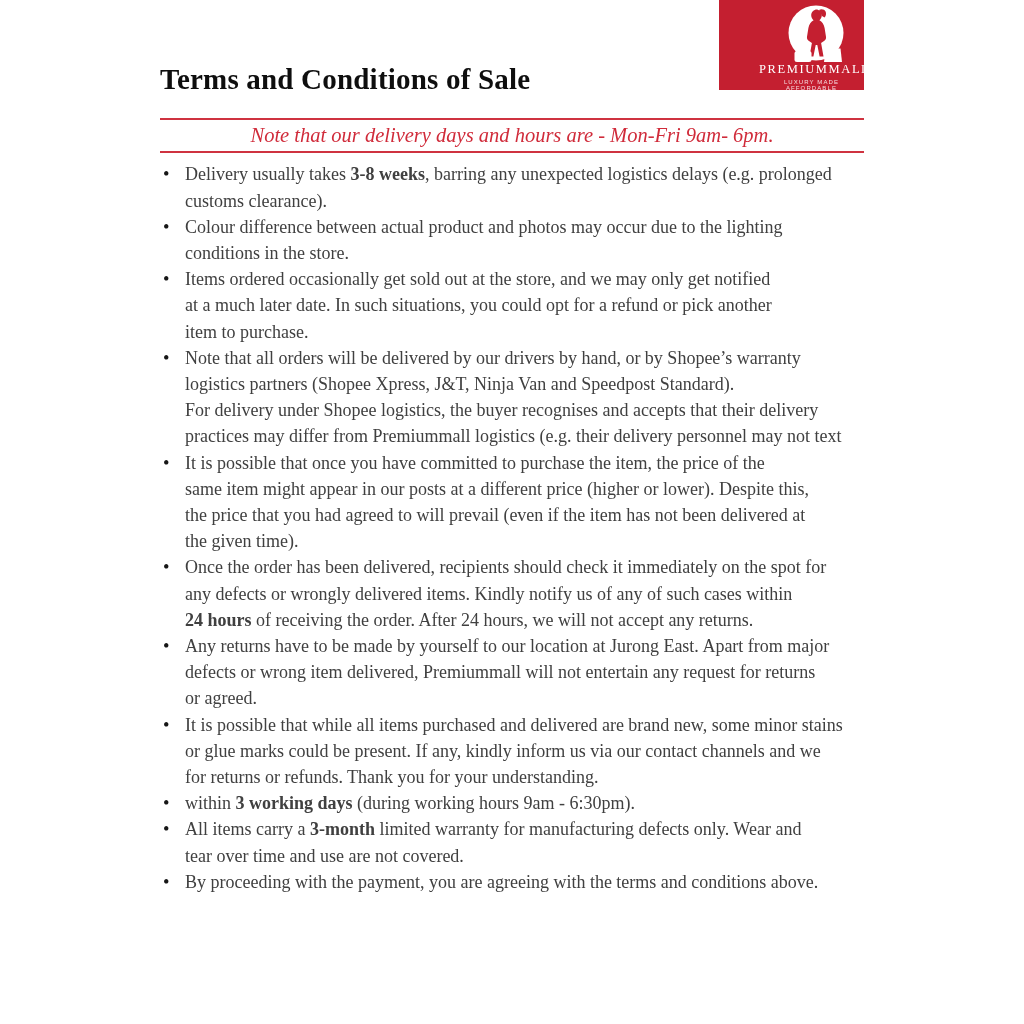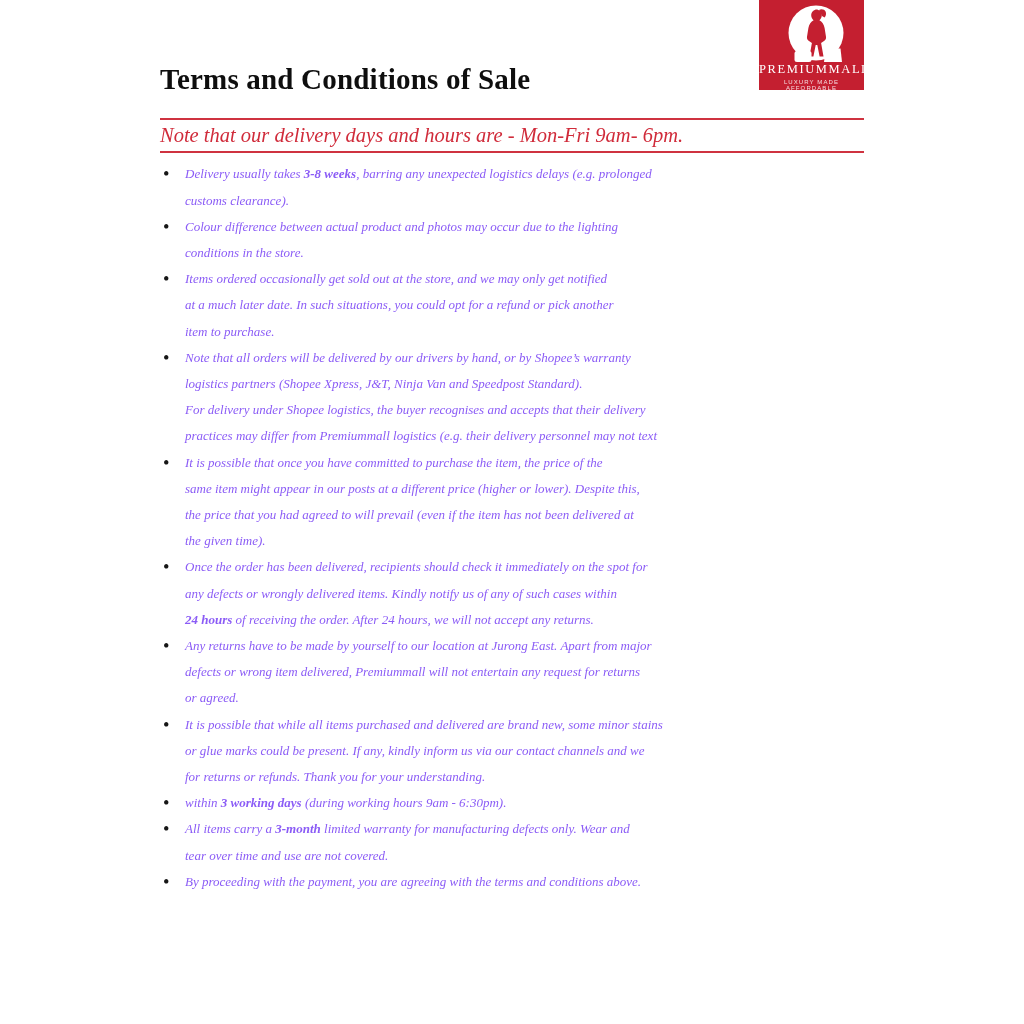--- a/index.html
+++ b/index.html
@@ -11,43 +11,43 @@
   .content{margin:0 160px;width:704px;position:relative;}
   .doc-title{
     padding-top:62px;text-align:left;
     font-size:29px;font-weight:bold;color:#0e0e0e;
     line-height:1.2;letter-spacing:0.2px;
   }
   .note-band{
     margin-top:21px;
     border-top:2px solid var(--accent);
     border-bottom:2px solid var(--accent);
-    padding:3px 0 4px 0;
+    text-align:center;padding:3px 0 4px 0;
   }
   .note-text{
     color:var(--note);font-style:italic;font-size:20.5px;line-height:1.2;
   }
   ul.terms{
     list-style:none;margin:8px 0 0 0;padding:0;
   }
   ul.terms li{
     position:relative;padding-left:25px;margin:0;
   }
   ul.terms li::before{
     content:"\2022";position:absolute;left:3px;top:0;
     font-size:18.5px;line-height:26.2px;color:#161616;
   }
   .tl{
-    white-space:pre;font-size:13px;line-height:26.2px;color:#8b5cf6;font-style:italic;
+    white-space:pre;font-size:18px;line-height:26.2px;color:#404040;
   }
   .tl .b{font-weight:bold;}
   
   .logo{
     position:absolute;top:0;right:160px;width:105px;height:90px;
-    background:var(--brand);text-align:center;
+    background:var(--brand);text-align:center;padding-left:40px;
   }
   .logo svg{display:block;}
   .logo-name{
     color:#ffffff;font-size:12.5px;letter-spacing:1.6px;
     line-height:1;margin-top:1px;font-family:"Liberation Serif",serif;
   }
   .logo-tagline{
     color:rgba(255,255,255,0.85);font-size:6px;letter-spacing:1.1px;
     line-height:1;margin-top:3px;font-family:"Liberation Sans",sans-serif;
   }

